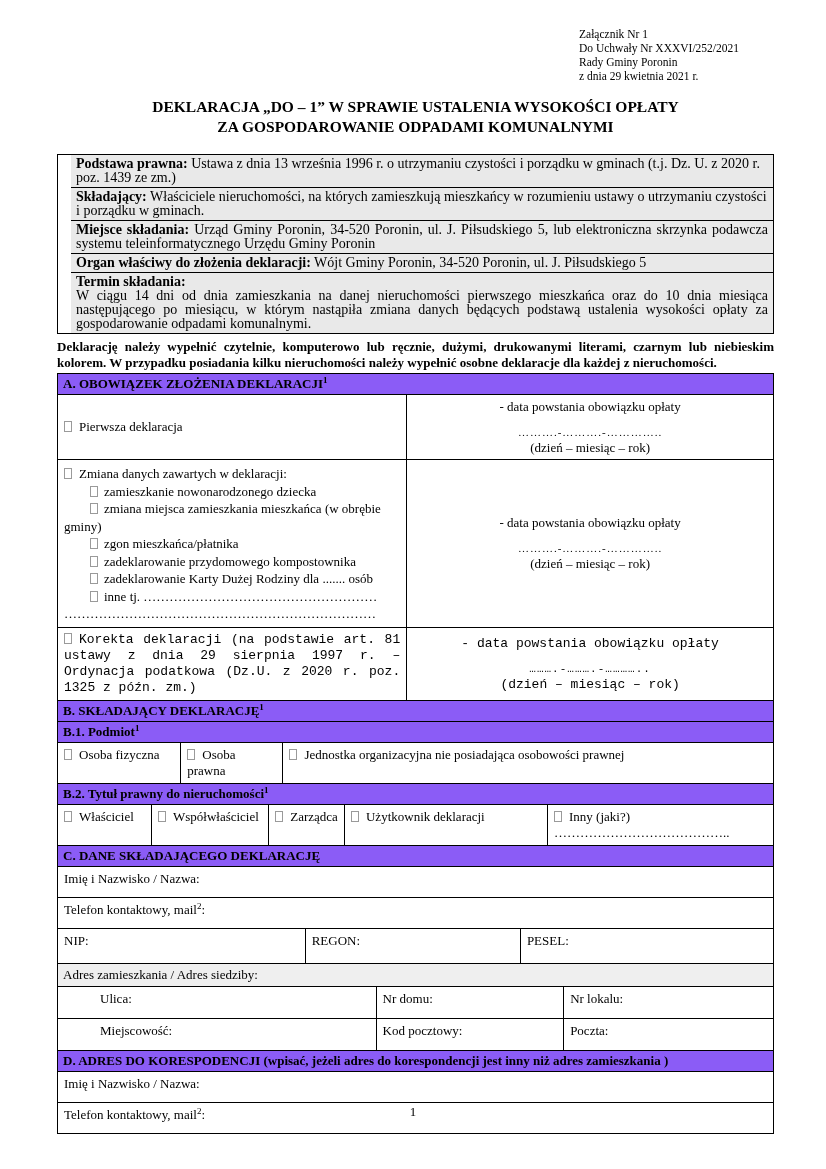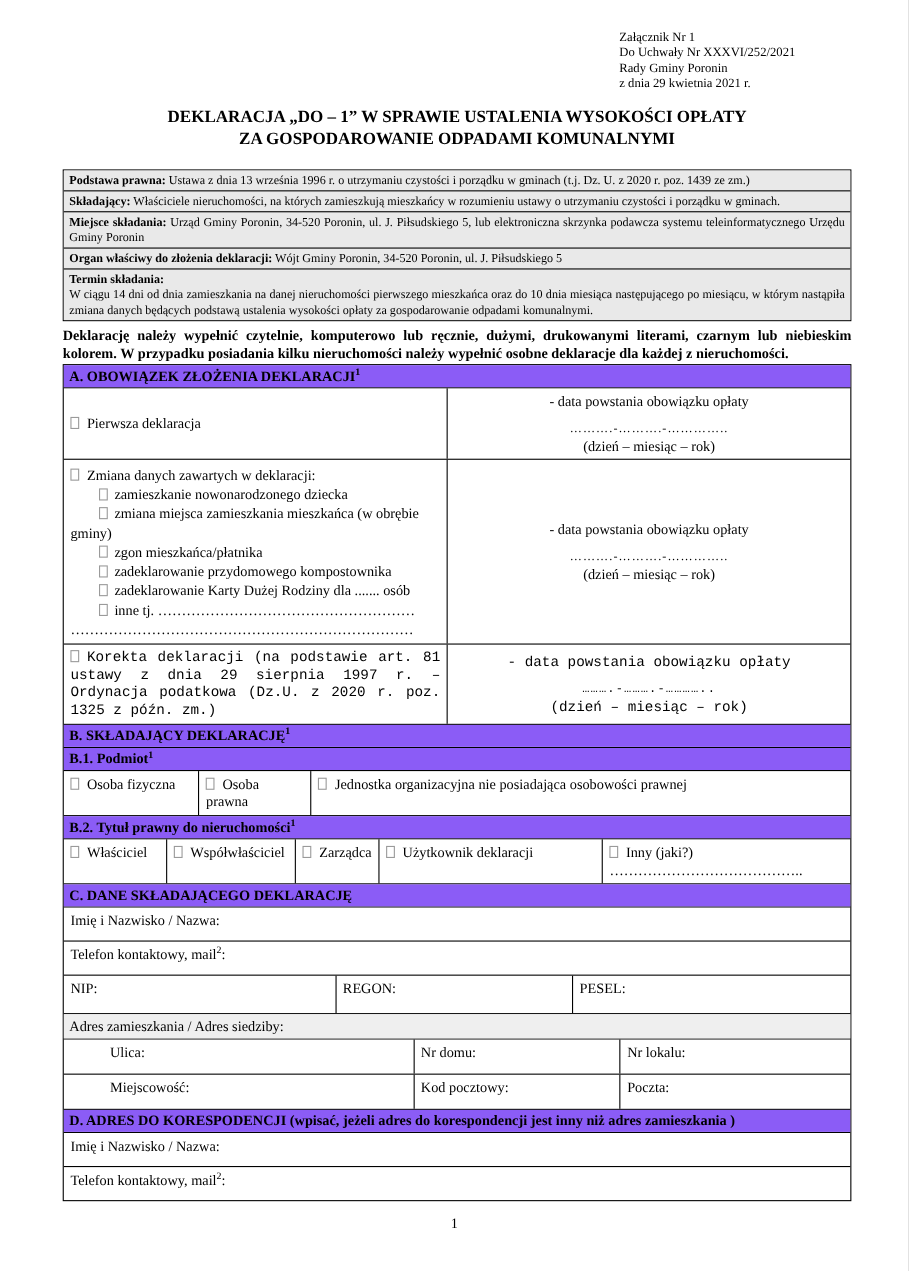--- a/index.html
+++ b/index.html
@@ -2,25 +2,25 @@
 <html lang="pl"><head>
 <meta charset="utf-8">
 <style>
   * { margin:0; padding:0; box-sizing:border-box; }
   body { background:#888; }
   .page {
     position:relative; width:826px; height:1169px; background:#fff;
     font-family:"Liberation Serif", serif; color:#000; overflow:hidden;
   }
   .content { position:absolute; left:57px; top:0; width:717px; }
-  .attachment { position:absolute; left:506px; top:27px; font-size:11.5px; line-height:14px; }
+  .attachment { position:absolute; left:522px; top:27px; font-size:11.5px; line-height:14px; }
   .doc-title { margin-top:97px; text-align:center; font-weight:bold; font-size:15.5px; line-height:20px; }
 
   
-  .legal-table { margin-top:17px; border:1px solid #000; font-size:11px; line-height:14px; }
+  .legal-table { margin-top:17px; border:1px solid #000; font-size:14px; line-height:14px;padding-left:13px; }
   .lrow { background:#e9e9e9; border-top:1px solid #000; padding:2px 5px; }
   .lrow:first-child { border-top:none; }
   .b { font-weight:bold; }
   .just { text-align:justify; }
 
   .intro { margin-top:5px; font-size:13px; font-weight:bold; line-height:15.5px; text-align:justify; }
 
   
   .ftable { margin-top:3px; border:1px solid #000; font-size:13px; line-height:16px; }
   .frow { display:flex; border-top:1px solid #000; }

